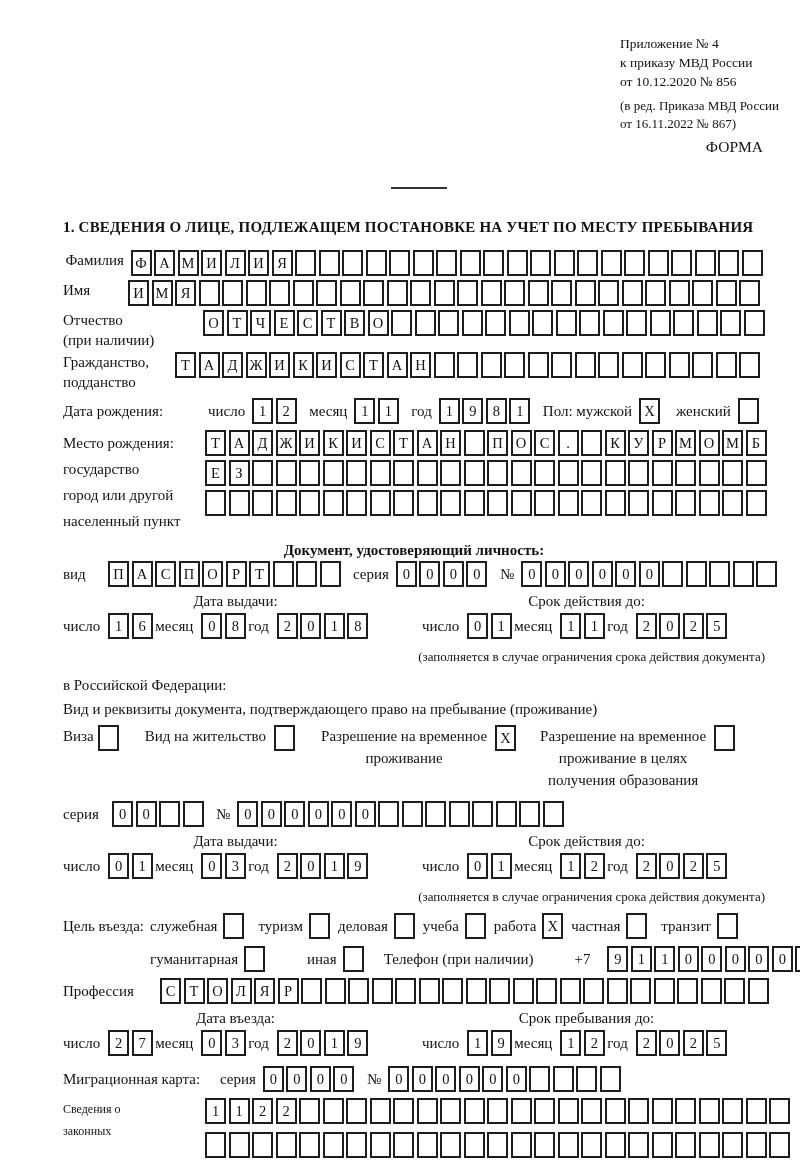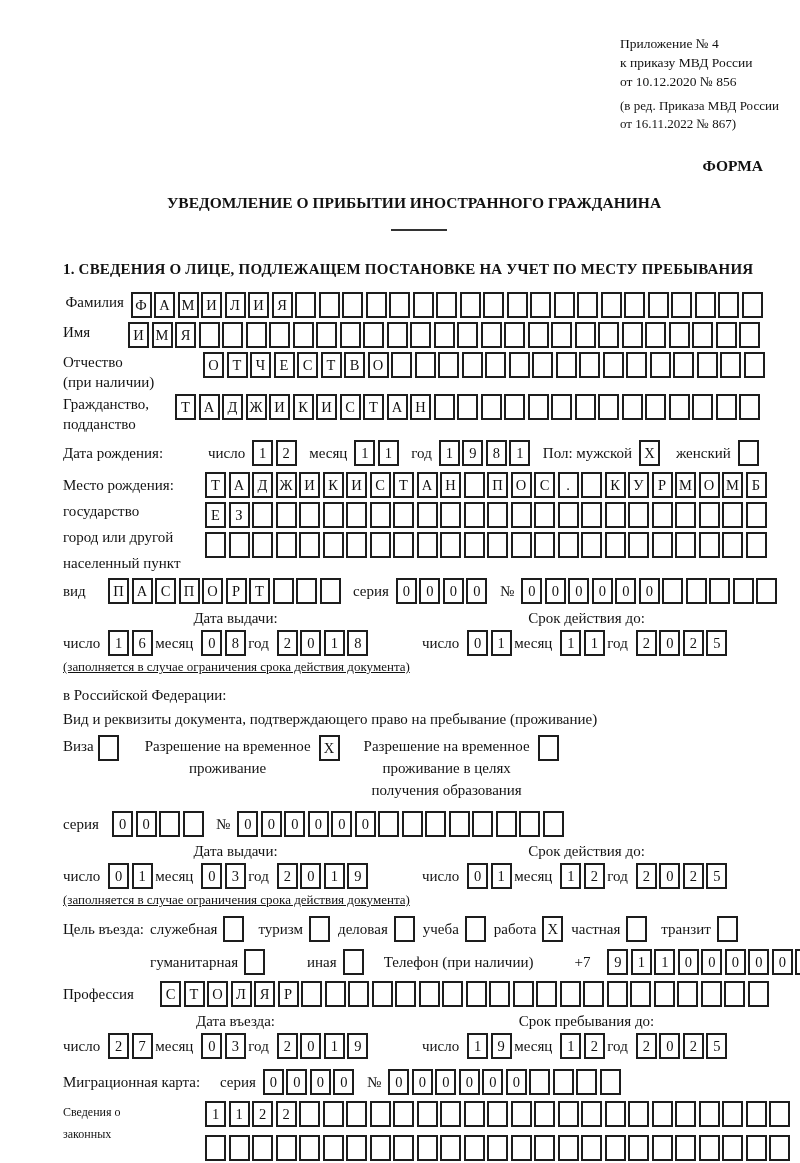--- a/index.html
+++ b/index.html
@@ -1,21 +1,21 @@
 <!DOCTYPE html>
 <html><head>
 <meta charset="utf-8">
 <style>
   html,body{margin:0;padding:0;background:#fff;}
   body{width:800px;height:1163px;font-family:"Liberation Serif","DejaVu Serif",serif;color:#121212;}
   .page{box-sizing:border-box;width:800px;padding:34px 35px 0 63px;}
   
   .annex{margin-left:557px;width:210px;font-size:13.5px;line-height:19px;}
   .annex-note{margin-top:6px;font-size:13px;line-height:18px;}
-  .forma{text-align:right;font-weight:bold;font-size:15.5px;margin-top:24px;padding-right:2px;}
+  .forma{text-align:right;font-weight:normal;font-size:15.5px;margin-top:5px;padding-right:2px;}
   
   .title{margin-top:16px;text-align:center;font-weight:bold;font-size:15.5px;line-height:23px;}
   .blank-line{display:inline-block;width:56px;border-bottom:2px solid #333;margin-left:10px;}
   .section-h{margin-top:24px;font-weight:bold;font-size:15px;letter-spacing:.2px;}
   
   .frow{display:flex;align-items:flex-start;margin-top:4px;}
   .flabel{font-size:15px;line-height:20px;flex:none;}
   .w65{width:65px;} .w112{width:112px;} .w140{width:140px;} .w142{width:142px;} .w97{width:97px;}
   .cells{display:inline-flex;flex:none;}
   .cell,.checkbox{width:21px;height:26px;box-sizing:border-box;border:2px solid #1d1d1d;margin-right:2.5px;
@@ -28,21 +28,21 @@
   .ilabel{font-size:15px;margin:0 7px 0 10px;flex:none;}
   .ilabel.first{margin-left:0;}
   
   .center-h{text-align:center;font-weight:bold;font-size:15px;margin-top:8px;}
   
   .dates{display:flex;margin-top:6px;}
   .dhalf{width:345px;} .dhalf.right{width:357px;}
   .dhead{text-align:center;font-size:15px;margin-bottom:3px;}
   .dline{display:flex;align-items:center;}
   .dline .ilabel{margin:0 8px 0 0;}
-  .note-right{text-align:left;font-size:13px;margin-top:3px;padding-right:0;text-decoration:underline;}
+  .note-right{text-align:right;font-size:13px;margin-top:10px;padding-right:0;}
   .intro{font-size:15px;line-height:24px;margin-top:8px;}
   
   .visa-row{display:flex;align-items:flex-start;margin-top:4px;}
   .vopt{display:flex;align-items:flex-start;}
   .vlabel{font-size:15px;line-height:22px;text-align:center;}
   .vopt .checkbox{margin-left:8px;}
   
   .popt{display:flex;align-items:center;}
   .popt .olabel{font-size:15px;margin-right:6px;text-align:center;}
   .prow{display:flex;align-items:center;margin-top:8px;}
@@ -62,21 +62,20 @@
     <div>от 10.12.2020 № 856</div>
     <div class="annex-note">
       <div>(в ред. Приказа МВД России</div>
       <div>от 16.11.2022 № 867)</div>
     </div>
   </div>
 
   <div class="forma">ФОРМА</div>
 
   <div class="title">
-    <div>УВЕДОМЛЕНИЕ О ПРИБЫТИИ ИНОСТРАННОГО ГРАЖДАНИНА</div>
     <div><span class="blank-line"></span></div>
   </div>
 
   <div class="section-h">1. СВЕДЕНИЯ О ЛИЦЕ, ПОДЛЕЖАЩЕМ ПОСТАНОВКЕ НА УЧЕТ ПО МЕСТУ ПРЕБЫВАНИЯ</div>
 
   <div class="frow mt14">
     <div class="flabel w65">Фамилия</div>
     <div class="cells">
         <span class="cell">Ф</span>
         <span class="cell">А</span>
@@ -315,20 +314,21 @@
           <span class="cell"></span>
           <span class="cell"></span>
           <span class="cell"></span>
           <span class="cell"></span>
           <span class="cell"></span>
           <span class="cell"></span>
         </div>
     </div>
   </div>
 
+  <div class="center-h">Документ, удостоверяющий личность:</div>
 
   <div class="inline mt2">
     <span class="ilabel first" style="width:38px;">вид</span>
     <span class="cells">
         <span class="cell">П</span>
         <span class="cell">А</span>
         <span class="cell">С</span>
         <span class="cell">П</span>
         <span class="cell">О</span>
         <span class="cell">Р</span>
@@ -410,20 +410,24 @@
 
   <div class="intro">
     <div>в Российской Федерации:</div>
     <div>Вид и реквизиты документа, подтверждающего право на пребывание (проживание)</div>
   </div>
 
   <div class="visa-row">
     <div class="vopt">
       <span class="vlabel">Виза</span>
       <span class="checkbox" style="margin-left:4px;"></span>
+    </div>
+    <div class="vopt" style="margin-left:26px;">
+      <span class="vlabel">Вид на жительство</span>
+      <span class="checkbox"></span>
     </div>
     <div class="vopt" style="margin-left:26px;">
       <span class="vlabel">
         <div>Разрешение на временное</div>
         <div>проживание</div>
       </span>
       <span class="checkbox">X</span>
     </div>
     <div class="vopt" style="margin-left:24px;">
       <span class="vlabel">

